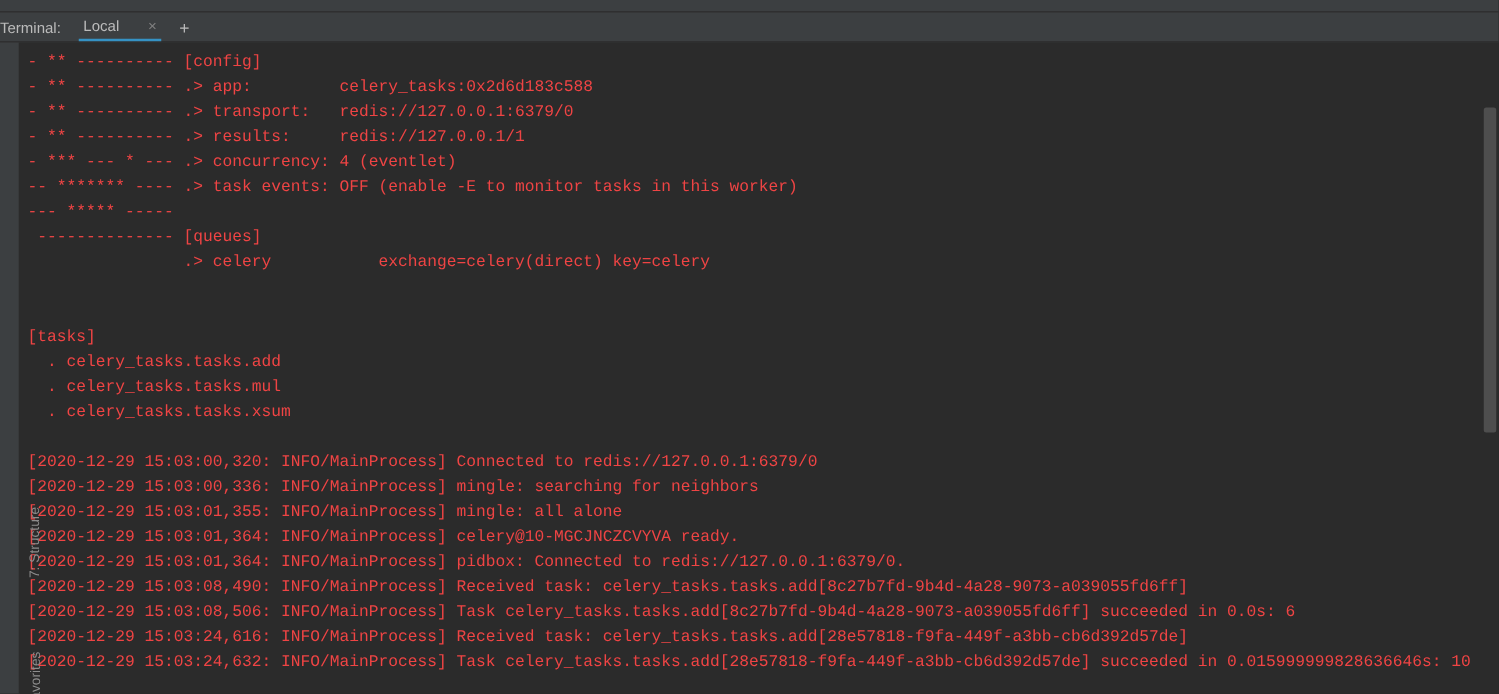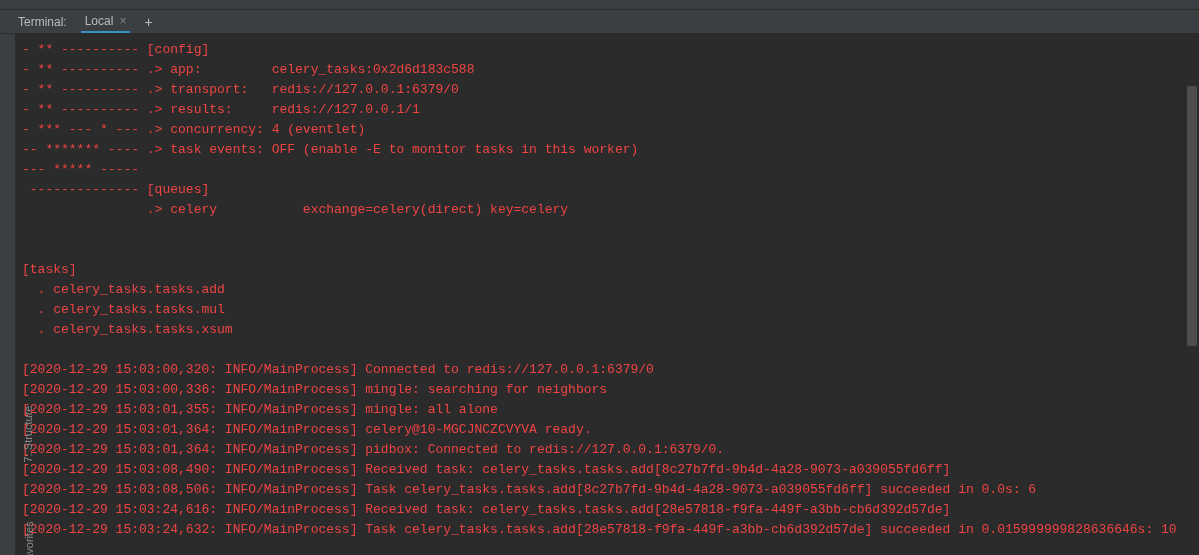--- a/index.html
+++ b/index.html
@@ -20,35 +20,35 @@
     height: 10px;
     background: #3c3f41;
     border-bottom: 1px solid #2b2b2b;
   }
   .tab-bar {
     height: 24px;
     background: #3c3f41;
     display: flex;
     align-items: center;
     border-bottom: 1px solid #2b2b2b;
-    padding-left: 18px;
     font-family: -apple-system, "Segoe UI", Arial, sans-serif;
     font-size: 12px;
   }
   .tab-label {
     color: #bbbbbb;
     margin-right: 14px;
   }
   .tab-active {
     color: #bbbbbb;
     display: flex;
     align-items: center;
     height: 100%;
     border-bottom: 2px solid #3592c4;
     padding: 0 4px;
+    gap: 17px;
   }
   .tab-close {
     margin-left: 6px;
     color: #808080;
     font-size: 12px;
     cursor: pointer;
   }
   .tab-add {
     margin-left: 14px;
     color: #bbbbbb;

